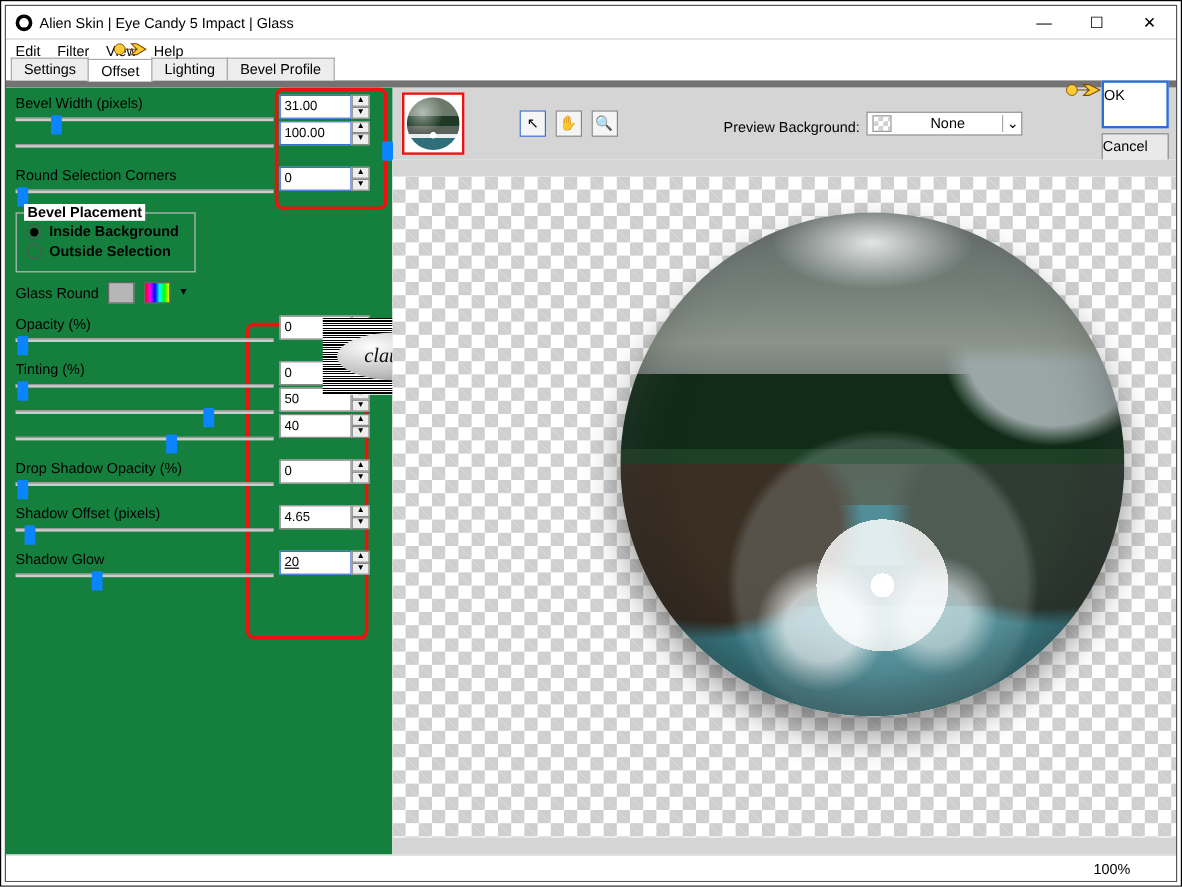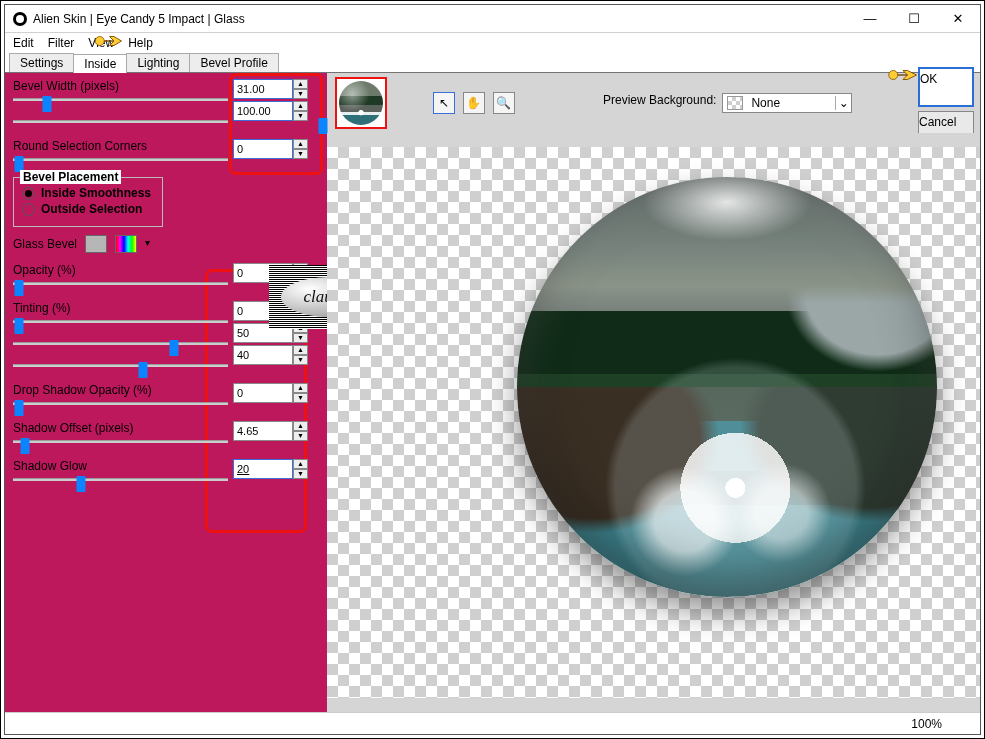--- a/index.html
+++ b/index.html
@@ -8,26 +8,26 @@
   .win { position:absolute; inset:3px; border:1px solid #555; background:#fff; display:flex; flex-direction:column; }
   .titlebar { height:28px; display:flex; align-items:center; border-bottom:1px solid #d0d0d0; }
   .titlebar .appicon { width:14px;height:14px;border-radius:50%; background:#000; margin:0 6px 0 8px; position:relative;}
   .titlebar .appicon::after{content:"";position:absolute;inset:3px;border-radius:50%;background:#fff;}
   .titlebar .title { flex:1; }
   .winbtn { width:44px; height:100%; display:flex; align-items:center; justify-content:center; font-size:13px;}
 
   .menubar { height:20px; display:flex; align-items:center; gap:14px; padding:0 8px; position:relative;}
   .menubar span { }
 
-  .tabbar { height:20px; display:flex; border-bottom:1px solid #737373; padding-left:4px;}
+  .tabbar { height:20px; display:flex; border-bottom:6px solid #737373; padding-left:4px;align-items:flex-end;}
   .tab { padding:2px 10px; border:1px solid #aaa; border-bottom:none; background:#ededed; margin-right:-1px; }
   .tab.active { background:#fff; position:relative; top:1px; }
 
   .body { flex:1; display:flex; overflow:hidden;}
-  .leftpanel { width:322px; background:#be185d; padding:6px 4px 4px 8px; position:relative;}
+  .leftpanel { width:322px; background:#15803d; padding:6px 4px 4px 8px; position:relative;}
   .rightzone { flex:1; background:#d5d5d5; display:flex; flex-direction:column;}
 
   .rowblock { margin-bottom:6px;}
   .rowlabel { margin-bottom:2px;}
   .rowslider { position:relative; height:16px;}
   .track { position:absolute; left:0; right:95px; top:3px; height:3px; background:#ccc; border-top:1px solid #999;}
   .thumb { position:absolute; top:1px; width:9px; height:16px; background:#0a84ff; border-radius:1px; transform:translateX(-50%);}
   .numbox { position:absolute; right:10px; top:-16px; width:80px; display:flex;}
   .numbox input { width:60px; height:20px; border:1px solid #888; padding:1px 3px; font-size:11px; text-align:left;}
   .spin { width:15px; display:flex; flex-direction:column;}
@@ -57,21 +57,21 @@
   .topstrip{height:60px;display:flex;align-items:center;gap:8px;padding:4px 8px;}
   .thumbsel{width:52px;height:52px;border:2px solid #e11;padding:2px;background:#fff;}
   .thumbimg{width:100%;height:100%;border-radius:50%;
     background:
       radial-gradient(circle at 50% 72%, #fff 0 6%, transparent 8%),
       radial-gradient(ellipse at 30% 30%, rgba(255,255,255,.5), transparent 40%),
       linear-gradient(#6b7a6a 0 35%,#1f3a24 35% 55%,#5b615b 55% 70%,#e6eef0 70% 78%,#2f6f79 78% 100%);
     position:relative;}
   .icnbtn{width:22px;height:22px;border:1px solid #888;background:#f5f5f5;display:flex;align-items:center;justify-content:center;}
   .icnbtn.active{border:1px solid #3a6fd8;}
-  .prevlabelrow{display:flex;align-items:flex-start;gap:6px;margin-left:80px;}
+  .prevlabelrow{display:flex;align-items:flex-end;gap:6px;margin-left:80px;}
   .select{display:flex;align-items:center;border:1px solid #888;height:20px;background:#fff;}
   .select .sw{width:16px;height:14px;margin:0 4px;border:1px solid #999;
     background:linear-gradient(45deg,#cfcfcf 25%,transparent 25%) 0 0/8px 8px,
                linear-gradient(45deg,transparent 75%,#cfcfcf 75%) 0 0/8px 8px,
                linear-gradient(45deg,transparent 75%,#cfcfcf 75%) 4px 4px/8px 8px,
                linear-gradient(45deg,#cfcfcf 25%,transparent 25%) 4px 4px/8px 8px,#fff;}
   .select .arrow{width:16px;text-align:center;border-left:1px solid #aaa;}
 
   .okcol{position:absolute;right:6px;top:62px;display:flex;flex-direction:column;gap:4px;}
   .btn{width:56px;height:40px;border:1px solid #888;background:#e9e9e9;text-align:left;line-height:20px;}
@@ -129,21 +129,21 @@
     <div class="hand" style="left:88px;top:-2px;">
       <svg viewBox="0 0 40 26">
             <path d="M5 13 L28 13 L22 7 L28 7 L38 13 L28 19 L22 19 L28 13 Z" fill="#ffcc33" stroke="#7a4a00" stroke-width="1.2"></path>
             <ellipse cx="9" cy="13" rx="6" ry="6" fill="#ffcc33" stroke="#7a4a00"></ellipse>
           </svg>
     </div>
   </div>
 
   <div class="tabbar">
     <div class="tab">Settings</div>
-    <div class="tab active">Inside</div>
+    <div class="tab active">Offset</div>
     <div class="tab">Lighting</div>
     <div class="tab">Bevel Profile</div>
   </div>
 
   <div class="okcol">
     <div class="btn ok">OK</div>
     <div class="btn">Cancel</div>
   </div>
   <div class="hand" style="right:62px;top:60px;">
       <svg viewBox="0 0 40 26">
@@ -202,30 +202,30 @@
         </div>
       </div>
     </div>
 
     <div class="fieldset" style="width:150px;font-weight:bold;">
       <div class="legend">Bevel Placement</div>
       <div class="radio-row">
         <div class="radio-outer">
                 <div class="radio-dot"></div>
               </div>
-        <span>Inside Smoothness</span>
+        <span>Inside Background</span>
       </div>
       <div class="radio-row">
         <div class="radio-outer"></div>
         <span>Outside Selection</span>
       </div>
     </div>
 
     <div class="colorrow">
-      <span>Glass Bevel</span>
+      <span>Glass Round</span>
       <div class="colorswatch"></div>
       <div class="pickerbtn"></div>
     </div>
 
     <div class="rowblock">
       <div class="rowlabel">Opacity (%)</div>
       <div class="rowslider">
         <div class="track"></div>
         <div class="thumb" style="left:2%"></div>
         <div class="numbox">
@@ -332,21 +332,21 @@
               <div class="thumbimg"></div>
             </div>
       <div style="width:30px"></div>
       <div class="icnbtn active">↖</div>
       <div class="icnbtn">✋</div>
       <div class="icnbtn">🔍</div>
       <div class="prevlabelrow">
         <span>Preview Background:</span>
         <div class="select" style="width:130px;">
           <div class="sw"></div>
-          <span style="flex:1;padding:0 4px;">None</span>
+          <span style="flex:1;padding:0 4px;margin-left:24px;">None</span>
           <div class="arrow">⌄</div>
         </div>
       </div>
     </div>
 
     <div class="previewArea">
       <div class="sphere">
         <div class="scene"></div>
       </div>
     </div>

